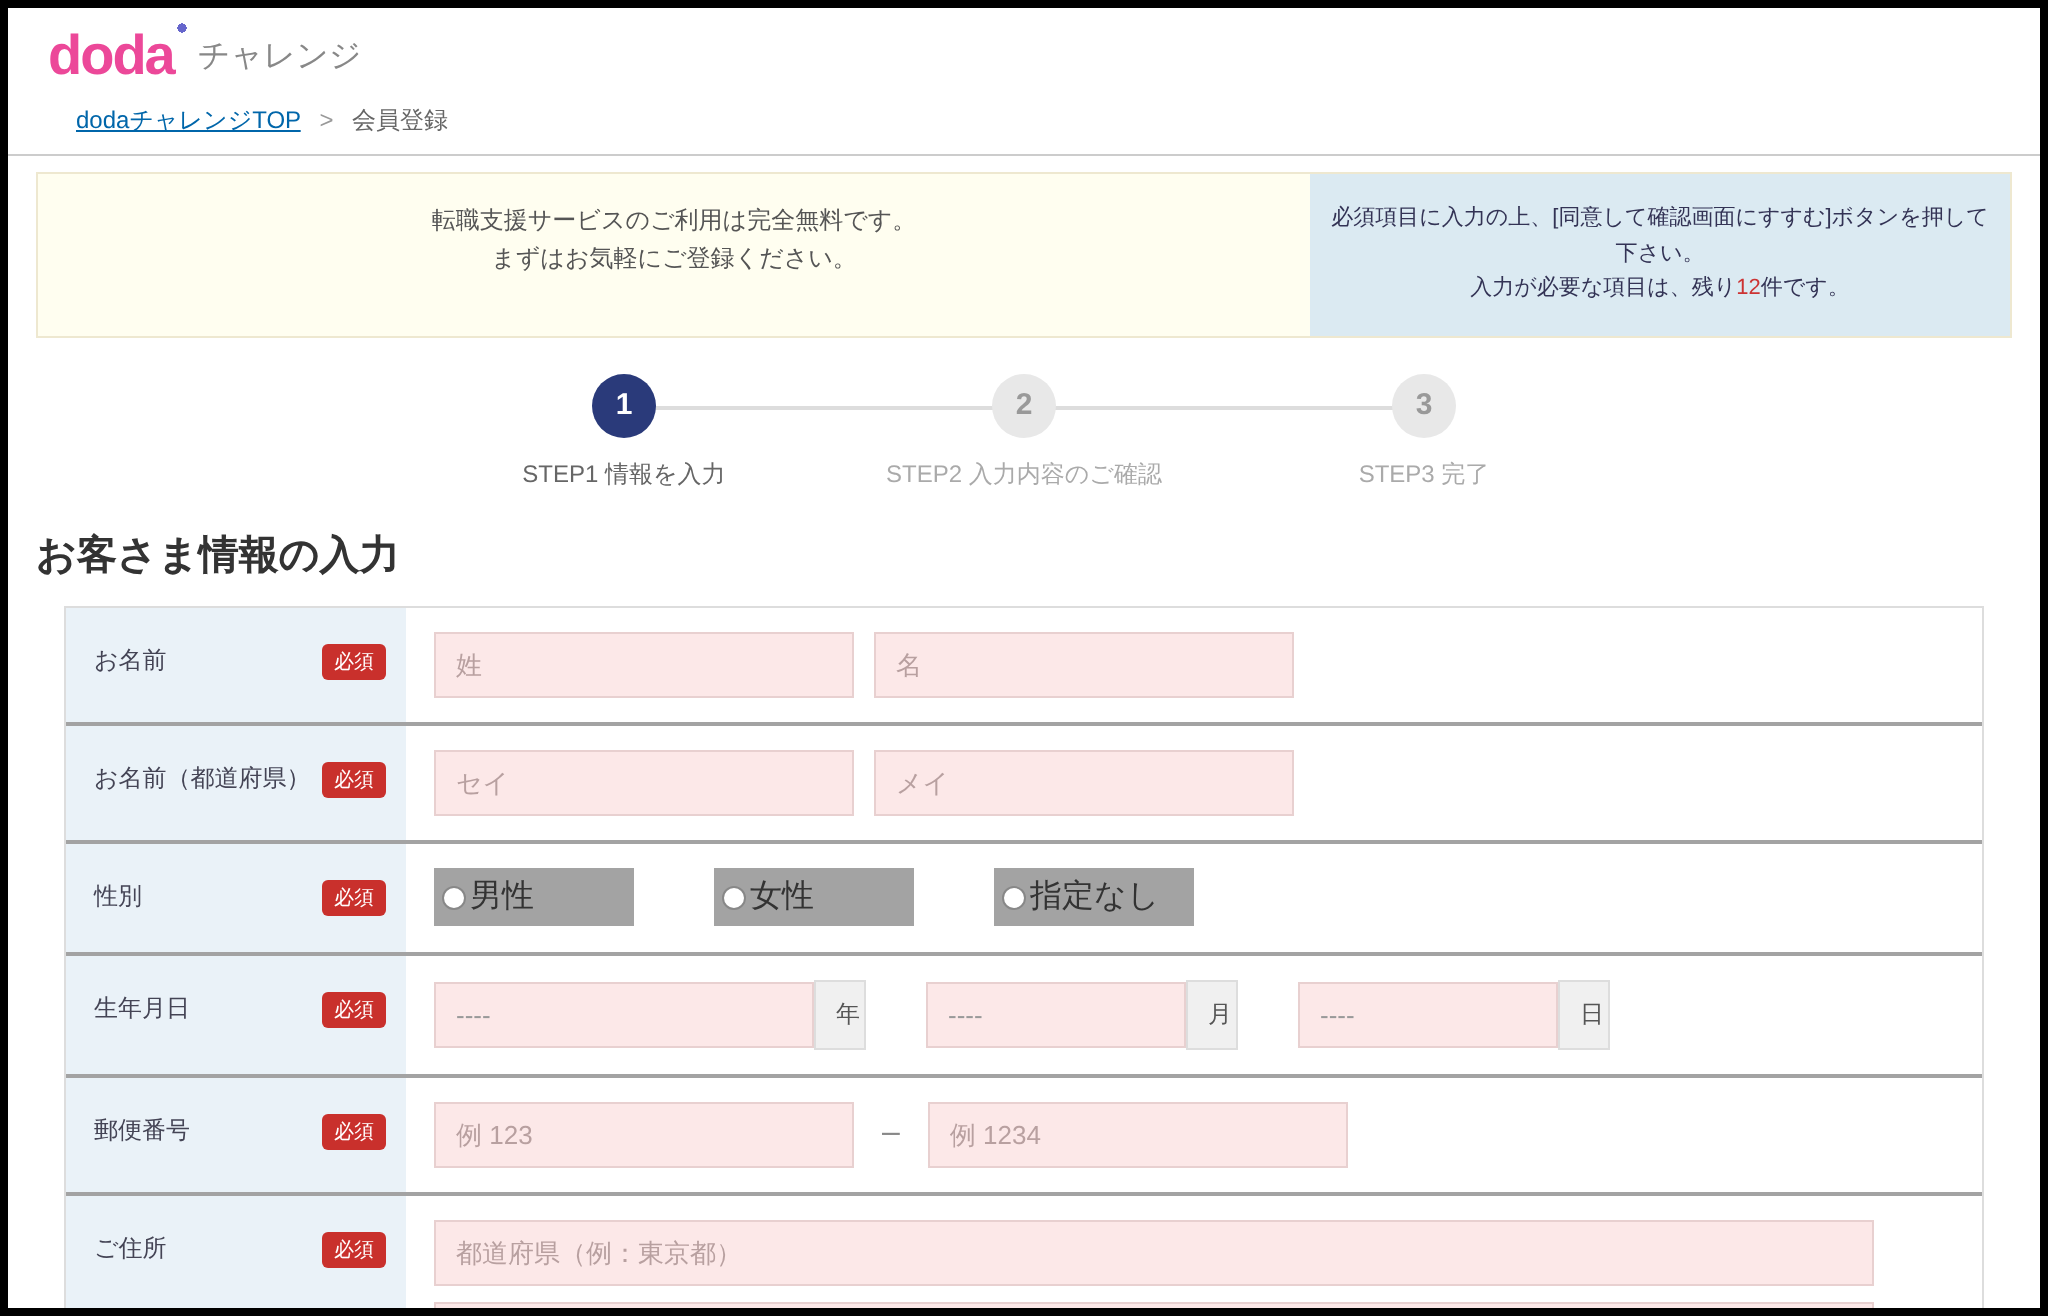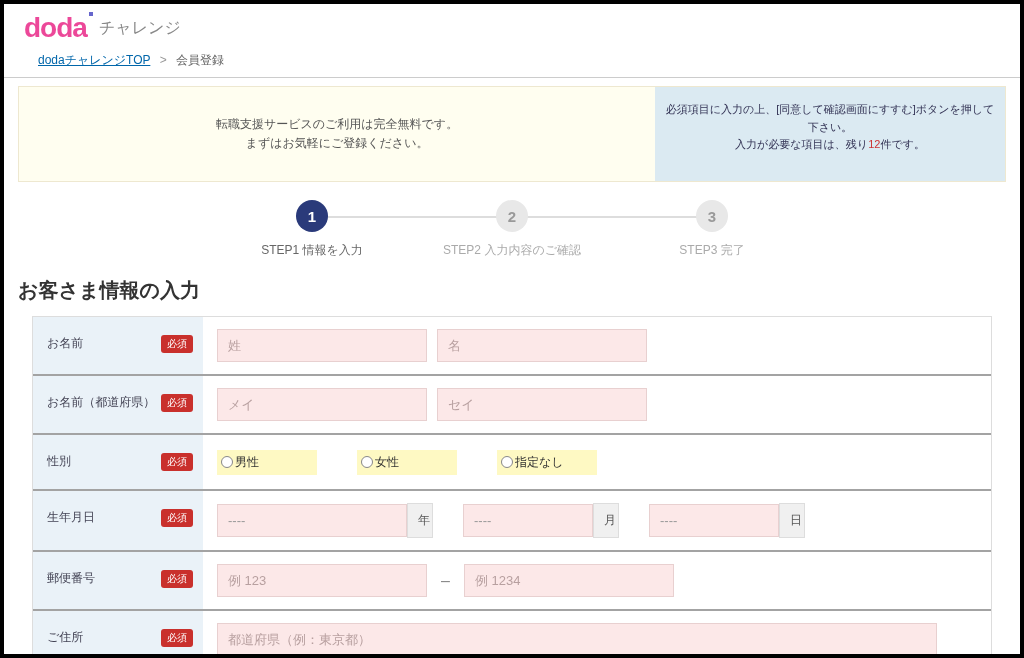--- a/index.html
+++ b/index.html
@@ -66,21 +66,21 @@
     }
     .notice-bar {
       display: flex;
       background: #fffef0;
       border: 1px solid #eee8d0;
       margin: 8px 14px 0 14px;
     }
     .notice-left {
       flex: 1;
       text-align: center;
-      padding: 28px 10px;
+      padding: 14px 10px;
       font-size: 12px;
       color: #555;
       line-height: 1.6;
     }
     .notice-right {
       width: 350px;
       background: #dbeaf2;
       padding: 14px 6px;
       font-size: 11px;
       color: #335;
@@ -197,27 +197,27 @@
       width: 720px;
     }
     .text-input::placeholder {
       color: #b8a0a0;
     }
     .radio-group {
       display: flex;
       gap: 0;
     }
     .radio-option {
-      background: #fef9c3;
+      background: #a3a3a3;
       padding: 4px 8px 4px 4px;
       margin-right: 40px;
       display: flex;
       align-items: center;
       gap: 2px;
-      font-size: 12px;
+      font-size: 16px;
       min-width: 100px;
     }
     .radio-circle {
       width: 12px;
       height: 12px;
       border: 1px solid #888;
       border-radius: 50%;
       display: inline-block;
       background: #fff;
     }
@@ -324,22 +324,22 @@
         <input class="text-input" placeholder="名" style="">
       </div>
     </div>
 
     <div class="form-row">
       <div class="form-label-cell">
         <span>お名前（都道府県）</span>
         <span class="required-badge">必須</span>
       </div>
       <div class="form-input-cell">
+        <input class="text-input" placeholder="セイ" style="">
         <input class="text-input" placeholder="メイ" style="">
-        <input class="text-input" placeholder="セイ" style="">
       </div>
     </div>
 
     <div class="form-row">
       <div class="form-label-cell">
         <span>性別</span>
         <span class="required-badge">必須</span>
       </div>
       <div class="form-input-cell">
         <div class="radio-group">

